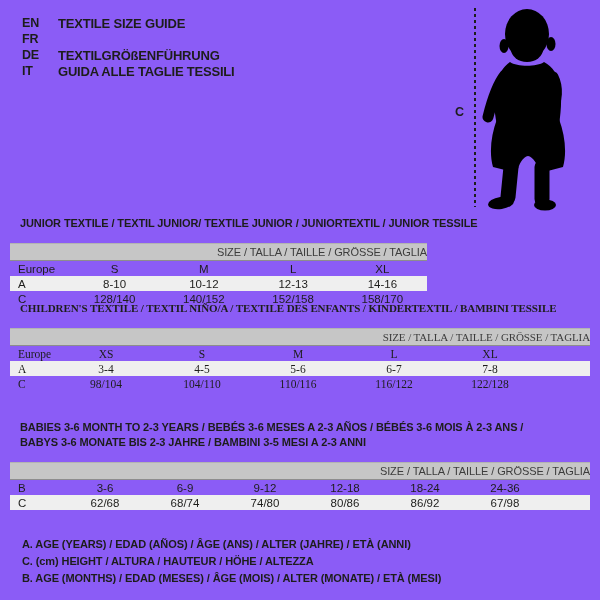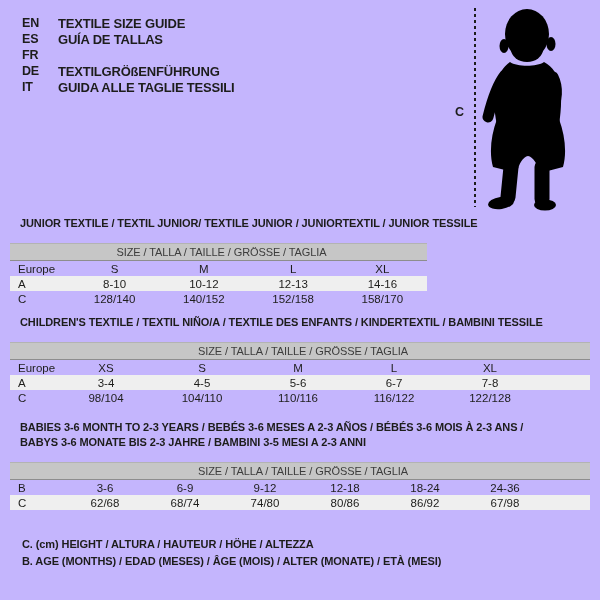--- a/index.html
+++ b/index.html
@@ -1,67 +1,63 @@
 <!DOCTYPE html>
 <html><head>
 <meta charset="utf-8">
 <style>
   html,body{margin:0;padding:0;background:#ffffff;}
   .page{
-    position:relative;width:600px;height:600px;background:#c4b5fd;overflow:hidden;
+    position:relative;width:600px;height:600px;background:#8b5cf6;overflow:hidden;
     font-family:"Liberation Sans", sans-serif;color:#1d1d1b;
   }
   
   .lang-block{position:absolute;top:15px;left:22px;}
   .lang-row{display:flex;height:16px;align-items:center;}
   .lang-code{width:36px;font-size:12.5px;font-weight:bold;letter-spacing:-0.2px;}
   .lang-label{font-size:13px;font-weight:bold;letter-spacing:-0.2px;white-space:nowrap;}
   
   .height-line{
     position:absolute;left:474px;top:8px;width:2px;height:199px;
     background:repeating-linear-gradient(to bottom,#1d1d1b 0 3px,transparent 3px 6px);
   }
   .height-label{position:absolute;left:455px;top:105px;font-size:12.5px;font-weight:bold;}
   .baby-svg{position:absolute;left:477px;top:7px;width:102px;height:205px;}
   
   .tbl-block{position:absolute;left:10px;}
   .t1{top:216px;width:417px;}
-  .t2{top:315px;width:580px;}
+  .t2{top:301px;width:580px;font-family:Liberation Serif, serif;}
   .t3{top:420px;width:580px;}
   .tbl-title{
     margin:0 0 0 10px;font-size:11px;font-weight:bold;line-height:15px;
     letter-spacing:-0.1px;white-space:nowrap;
   }
   .tbl-title.last{margin-bottom:12px;}
   .size-table{width:100%;border-collapse:collapse;table-layout:fixed;font-size:11.5px;}
   .size-table th.size-hdr{
     background:#c6c6c6;border-top:1px solid #b3b3b3;border-bottom:1px solid #8d8d8d;
-    font-weight:normal;text-align:center;padding:0 0 0 6px;height:16px;color:#3c3c3c;
+    font-weight:normal;text-align:right;padding:0 0 0 6px;height:16px;color:#3c3c3c;
     font-size:11px;letter-spacing:-0.1px;
   }
   .size-table td{height:15px;padding:0;text-align:center;color:#1d1d1b;}
   .size-table td.lbl{text-align:left;padding-left:8px;}
   .size-table tr.stripe{background:#efefef;}
   
   .footnotes{position:absolute;left:22px;top:536px;}
   .footnote{font-size:11px;font-weight:bold;line-height:17px;letter-spacing:-0.1px;white-space:nowrap;}
 </style>
 </head>
 <body>
 
 <div class="page">
 
   <div class="lang-block">
     <div class="lang-row">
       <span class="lang-code">EN</span>
       <span class="lang-label">TEXTILE SIZE GUIDE</span>
-    </div>
-    <div class="lang-row">
-      <span class="lang-code">ES</span>
-      <span class="lang-label">GUÍA DE TALLAS</span>
     </div>
     <div class="lang-row">
       <span class="lang-code">FR</span>
     </div>
     <div class="lang-row">
       <span class="lang-code">DE</span>
       <span class="lang-label">TEXTILGRÖßENFÜHRUNG</span>
     </div>
     <div class="lang-row">
       <span class="lang-code">IT</span>
@@ -216,17 +212,18 @@
           <td>80/86</td>
           <td>86/92</td>
           <td>67/98</td>
           <td></td>
         </tr>
       </tbody>
     </table>
   </section>
 
   <div class="footnotes">
+    <div class="footnote">A. AGE (YEARS) / EDAD (AÑOS) / ÂGE (ANS) / ALTER (JAHRE) / ETÀ (ANNI)</div>
     <div class="footnote">C. (cm) HEIGHT / ALTURA / HAUTEUR / HÖHE / ALTEZZA</div>
     <div class="footnote">B. AGE (MONTHS) / EDAD (MESES) / ÂGE (MOIS) / ALTER (MONATE) / ETÀ (MESI)</div>
   </div>
 
 </div>
 
 </body></html>

